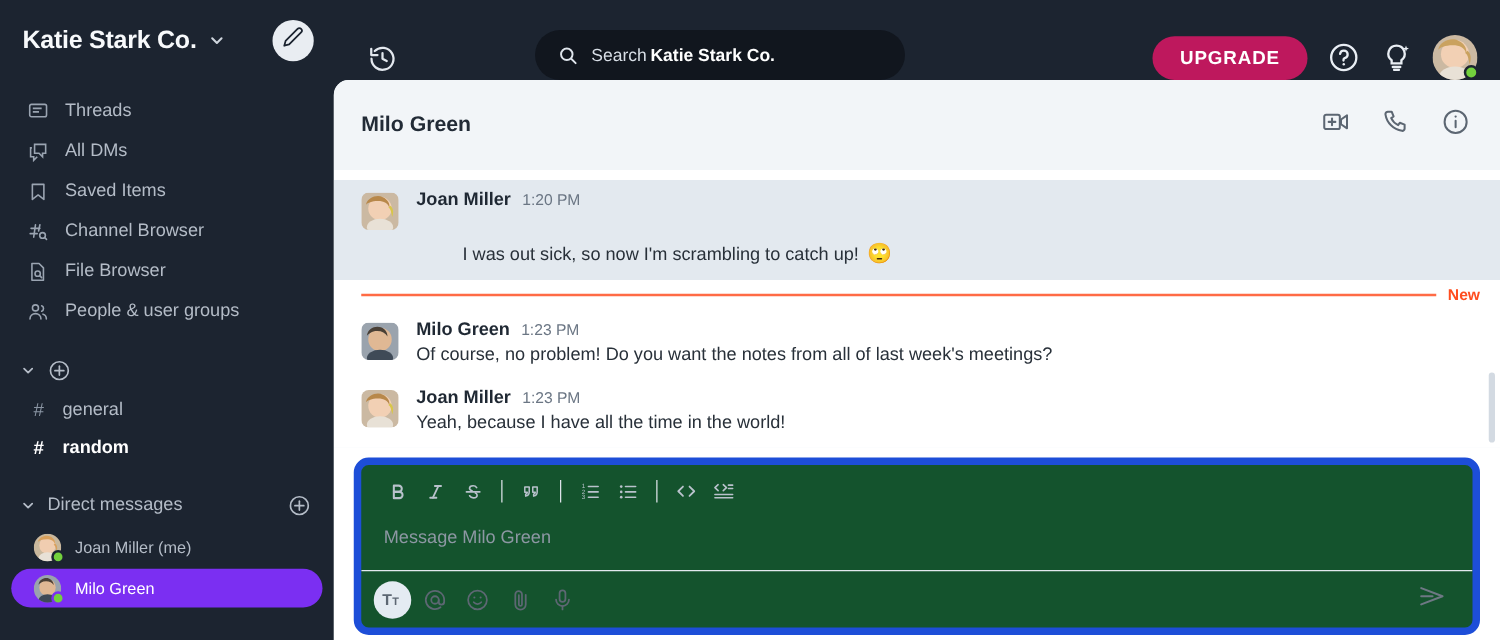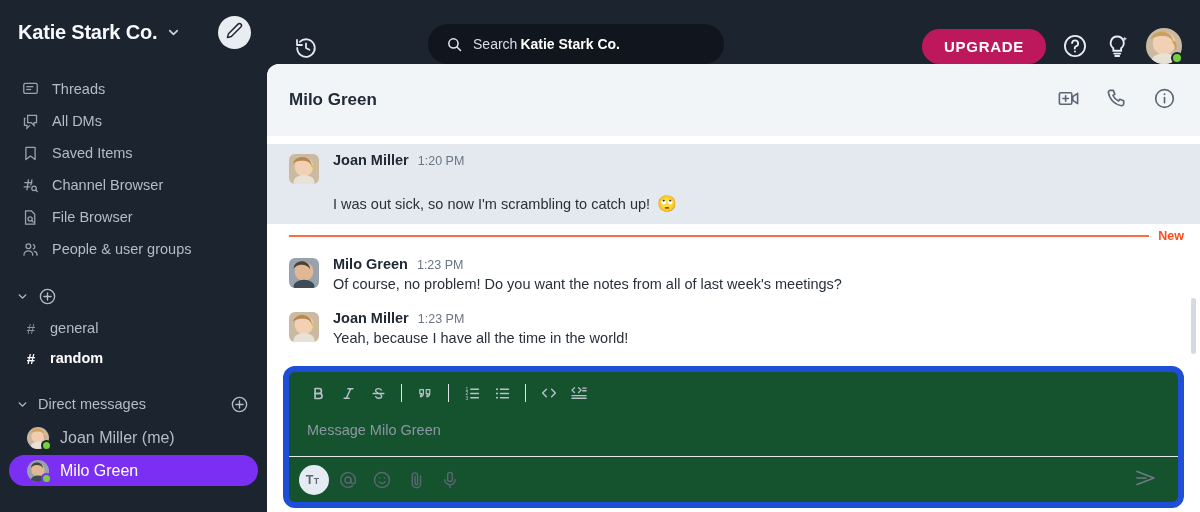--- a/index.html
+++ b/index.html
@@ -52,21 +52,21 @@
   .chan-item {
     height: 30px; display:flex; align-items:center; gap:14px;
     padding: 0 16px 0 26px; color:#b4bcc7; font-size:14.5px;
   }
   .chan-item .hash { color:#8a95a3; font-size:15px; width:10px; text-align:center; }
   .chan-item.unread { color:#ffffff; font-weight:bold; }
   .chan-item.unread .hash { color:#ffffff; }
 
   .dm-item {
     height: 31px; display:flex; align-items:center; gap:11px;
-    padding: 0 14px 0 18px; color:#b4bcc7; font-size:16px;
+    padding: 0 14px 0 18px; color:#b4bcc7; font-size:13px;
     margin: 1px 9px 1px 9px; border-radius: 16px;
   }
   .dm-item.active { background: #7b2ff2; color:#ffffff; }
   .avatar-wrap { position: relative; width: 22px; height:22px; flex:0 0 22px; }
   .av { width:22px;height:22px;border-radius:50%;overflow:hidden;display:block; }
   .dot {
     position:absolute; right:-3px; bottom:-2px; width:11px;height:11px;
     border-radius:50%; background:#73d13d; border:2px solid #1c2430;
   }
   .dm-item.active .dot { border-color:#7b2ff2; }
@@ -117,21 +117,21 @@
   }
   .msg-block { padding: 8px 24px 8px 22px; display:flex; gap:14px; }
   .msg-block.hl { background:#e3e9ef; }
   .msg-av { width:30px;height:30px;border-radius:6px;overflow:hidden;flex:0 0 30px; margin-top:2px;}
   .msg-body { min-width:0; flex:1; }
   .msg-meta { display:flex; align-items:baseline; gap:9px; margin-bottom:2px; }
   .msg-author { font-size:14.5px; font-weight:bold; color:#1f2833; }
   .msg-time { font-size:12.5px; color:#6b7684; }
   .msg-text { font-size:14.5px; color:#283039; line-height:20px; }
   .msg-cont { padding: 2px 24px 10px 66px; background:#e3e9ef; }
-  .msg-cont .msg-text { display:flex; align-items:center; gap:7px;}
+  .msg-cont .msg-text { display:flex; align-items:center; gap:7px;margin-left:37px;}
   .emoji { font-size:16px; }
 
   .new-divider {
     display:flex; align-items:center; gap:0; padding: 5px 16px 5px 22px;
     background:#ffffff;
   }
   .new-line { flex:1; height:1.5px; background:#ff6b45; }
   .new-label { color:#ff4d1f; font-size:12.5px; font-weight:bold; padding-left:9px; }
 
   .scrollbar {

